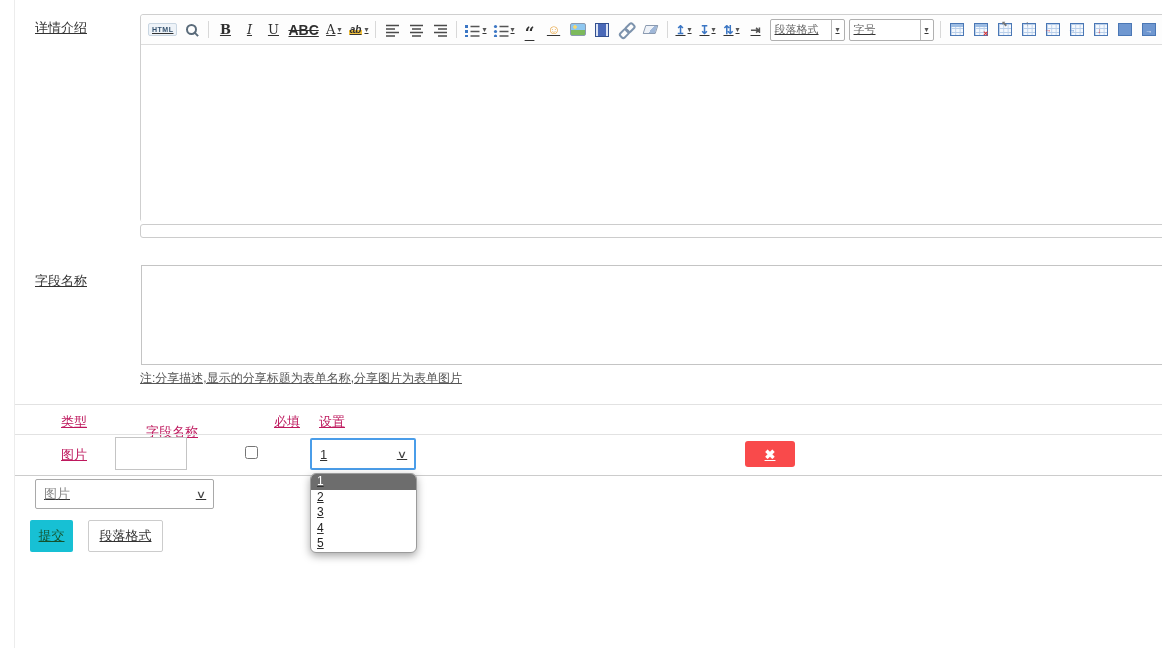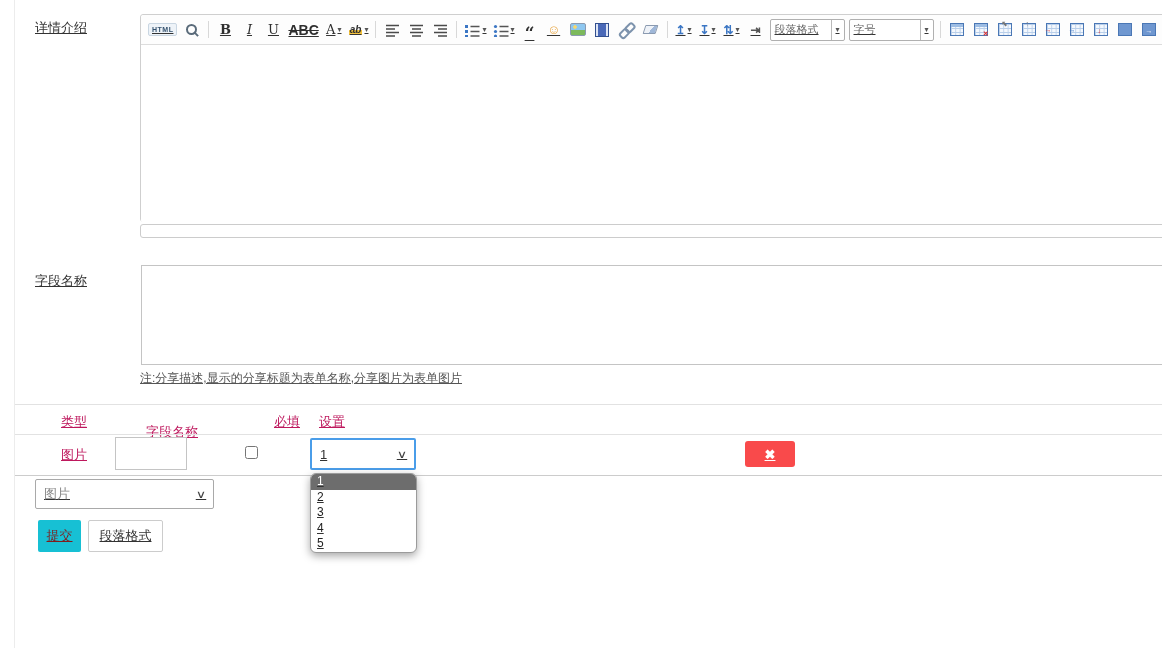--- a/index.html
+++ b/index.html
@@ -65,21 +65,21 @@
   .sel-add{left:35px;top:479px;width:179px;height:30px;border:1px solid #a9a9a9;border-radius:2px;}
   .sel-add .v{color:#888;}
   .del-btn{left:745px;top:441px;width:50px;height:26px;background:#f94a4b;border:none;border-radius:3px;color:#fff;
     display:flex;align-items:center;justify-content:center;font-size:13px;font-weight:bold;cursor:pointer;}
   
   .popup{left:310px;top:473px;width:105px;background:#fff;border:1px solid #9b9b9b;border-radius:6px;overflow:hidden;
     box-shadow:0 3px 9px rgba(0,0,0,.35);z-index:10;}
   .opt{height:15.6px;line-height:15.6px;font-size:12px;color:#222;padding-left:6px;cursor:pointer;}
   .opt.selected{background:#6d6d6d;color:#fff;}
   
-  .btn-submit{left:30px;top:520px;width:43px;height:32px;background:#17c0d4;color:#7f1d1d;border:none;border-radius:2px;font-size:13px;cursor:pointer;font-family:"Liberation Sans",sans-serif;margin-left:8px;}
+  .btn-submit{left:30px;top:520px;width:43px;height:32px;background:#17c0d4;color:#14532d;border:none;border-radius:2px;font-size:13px;cursor:pointer;font-family:"Liberation Sans",sans-serif;}
   .btn-back{left:88px;top:520px;width:75px;height:32px;background:#fff;color:#333;border:1px solid #ccc;border-radius:2px;font-size:13px;cursor:pointer;font-family:"Liberation Sans",sans-serif;}
   svg{display:block;}
 </style>
 </head>
 <body>
 
 <div class="abs left-border"></div>
 
 <span class="abs label" style="left:35px;top:19px;">详情介绍</span>
 

